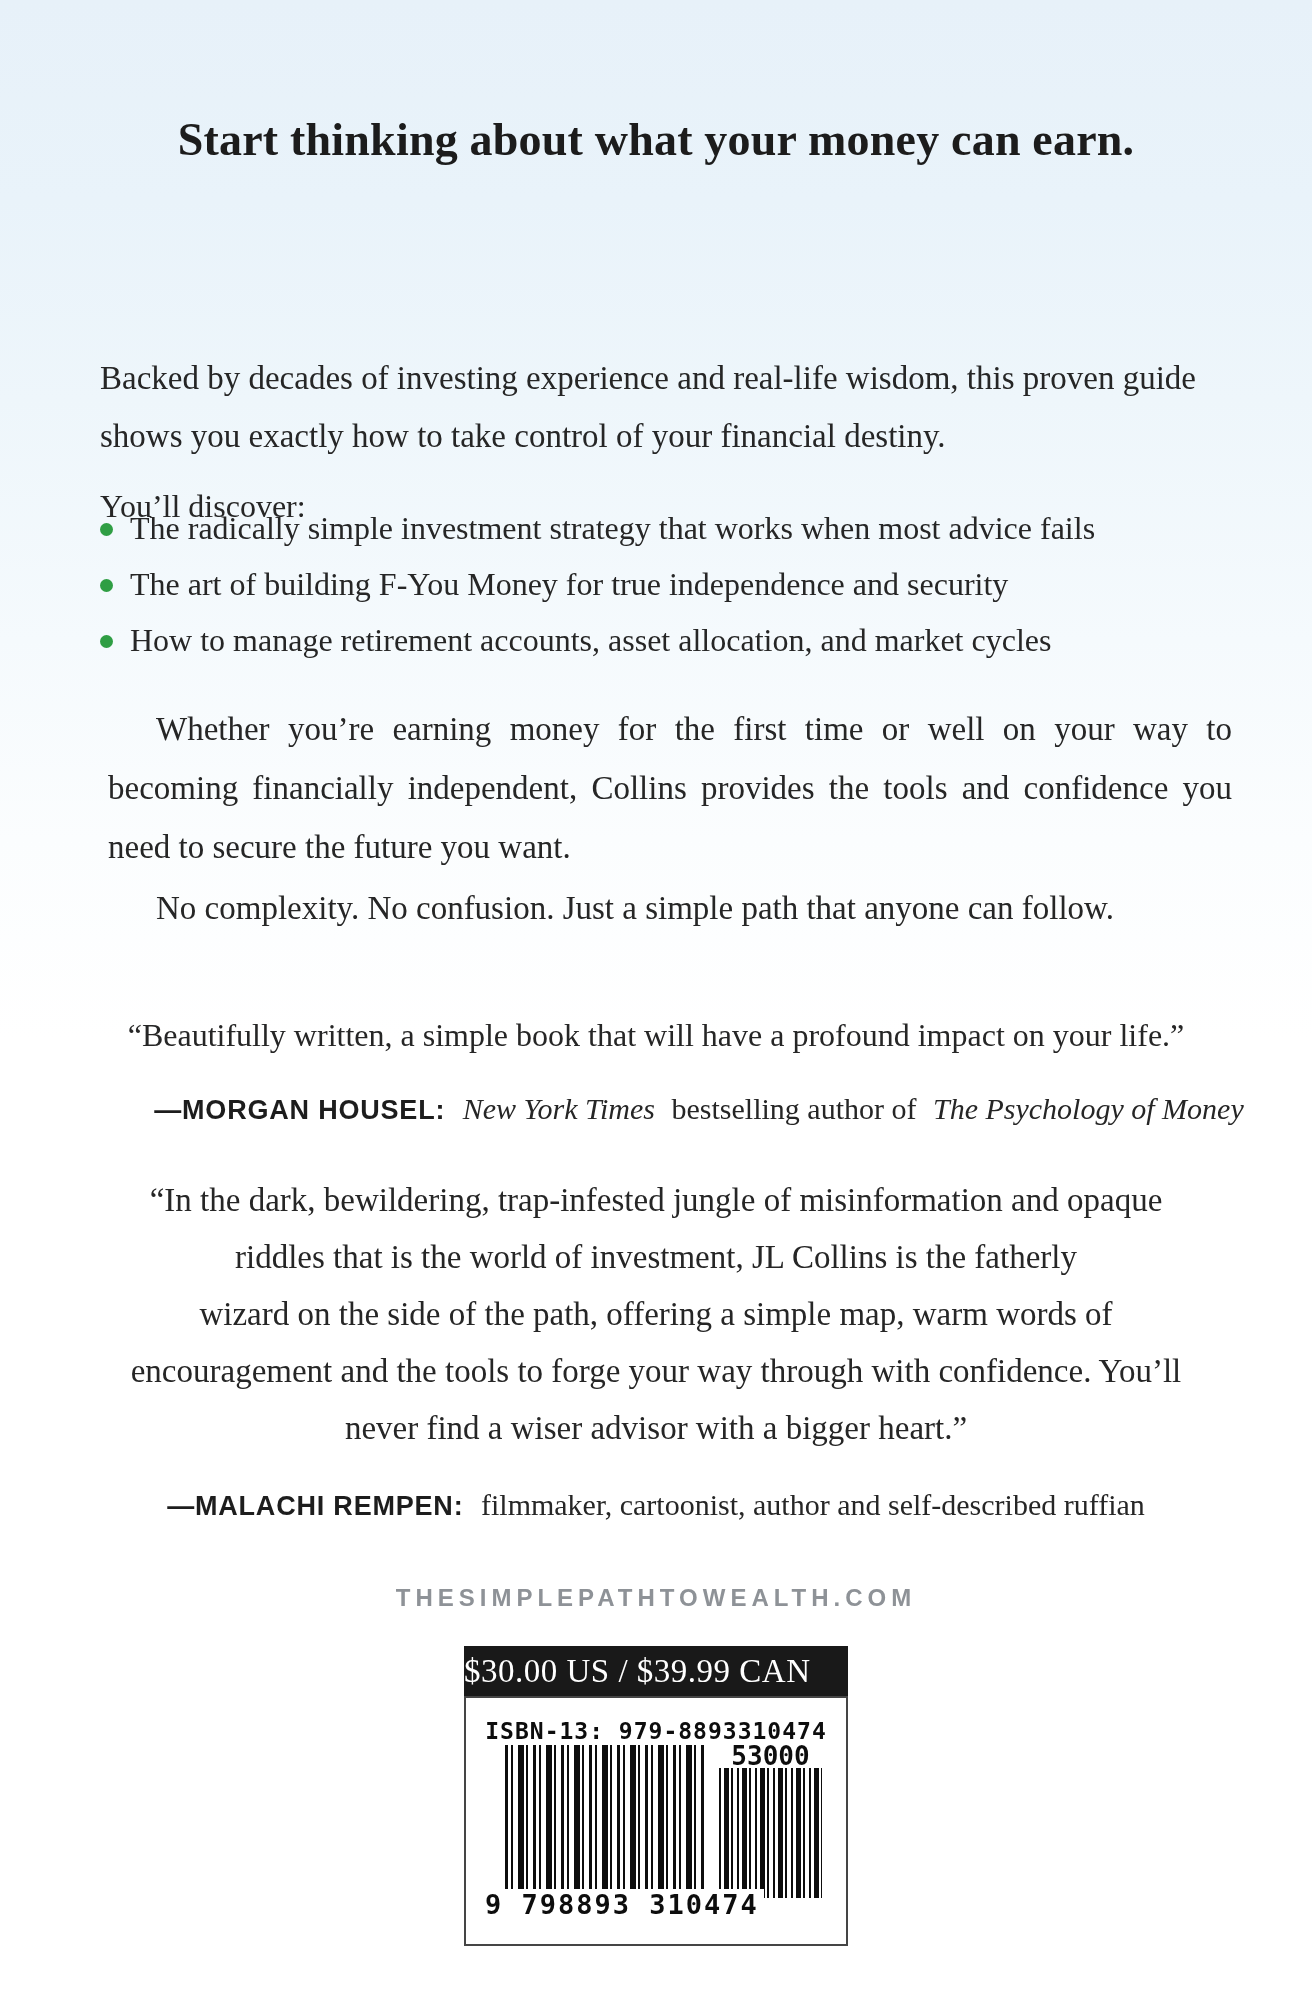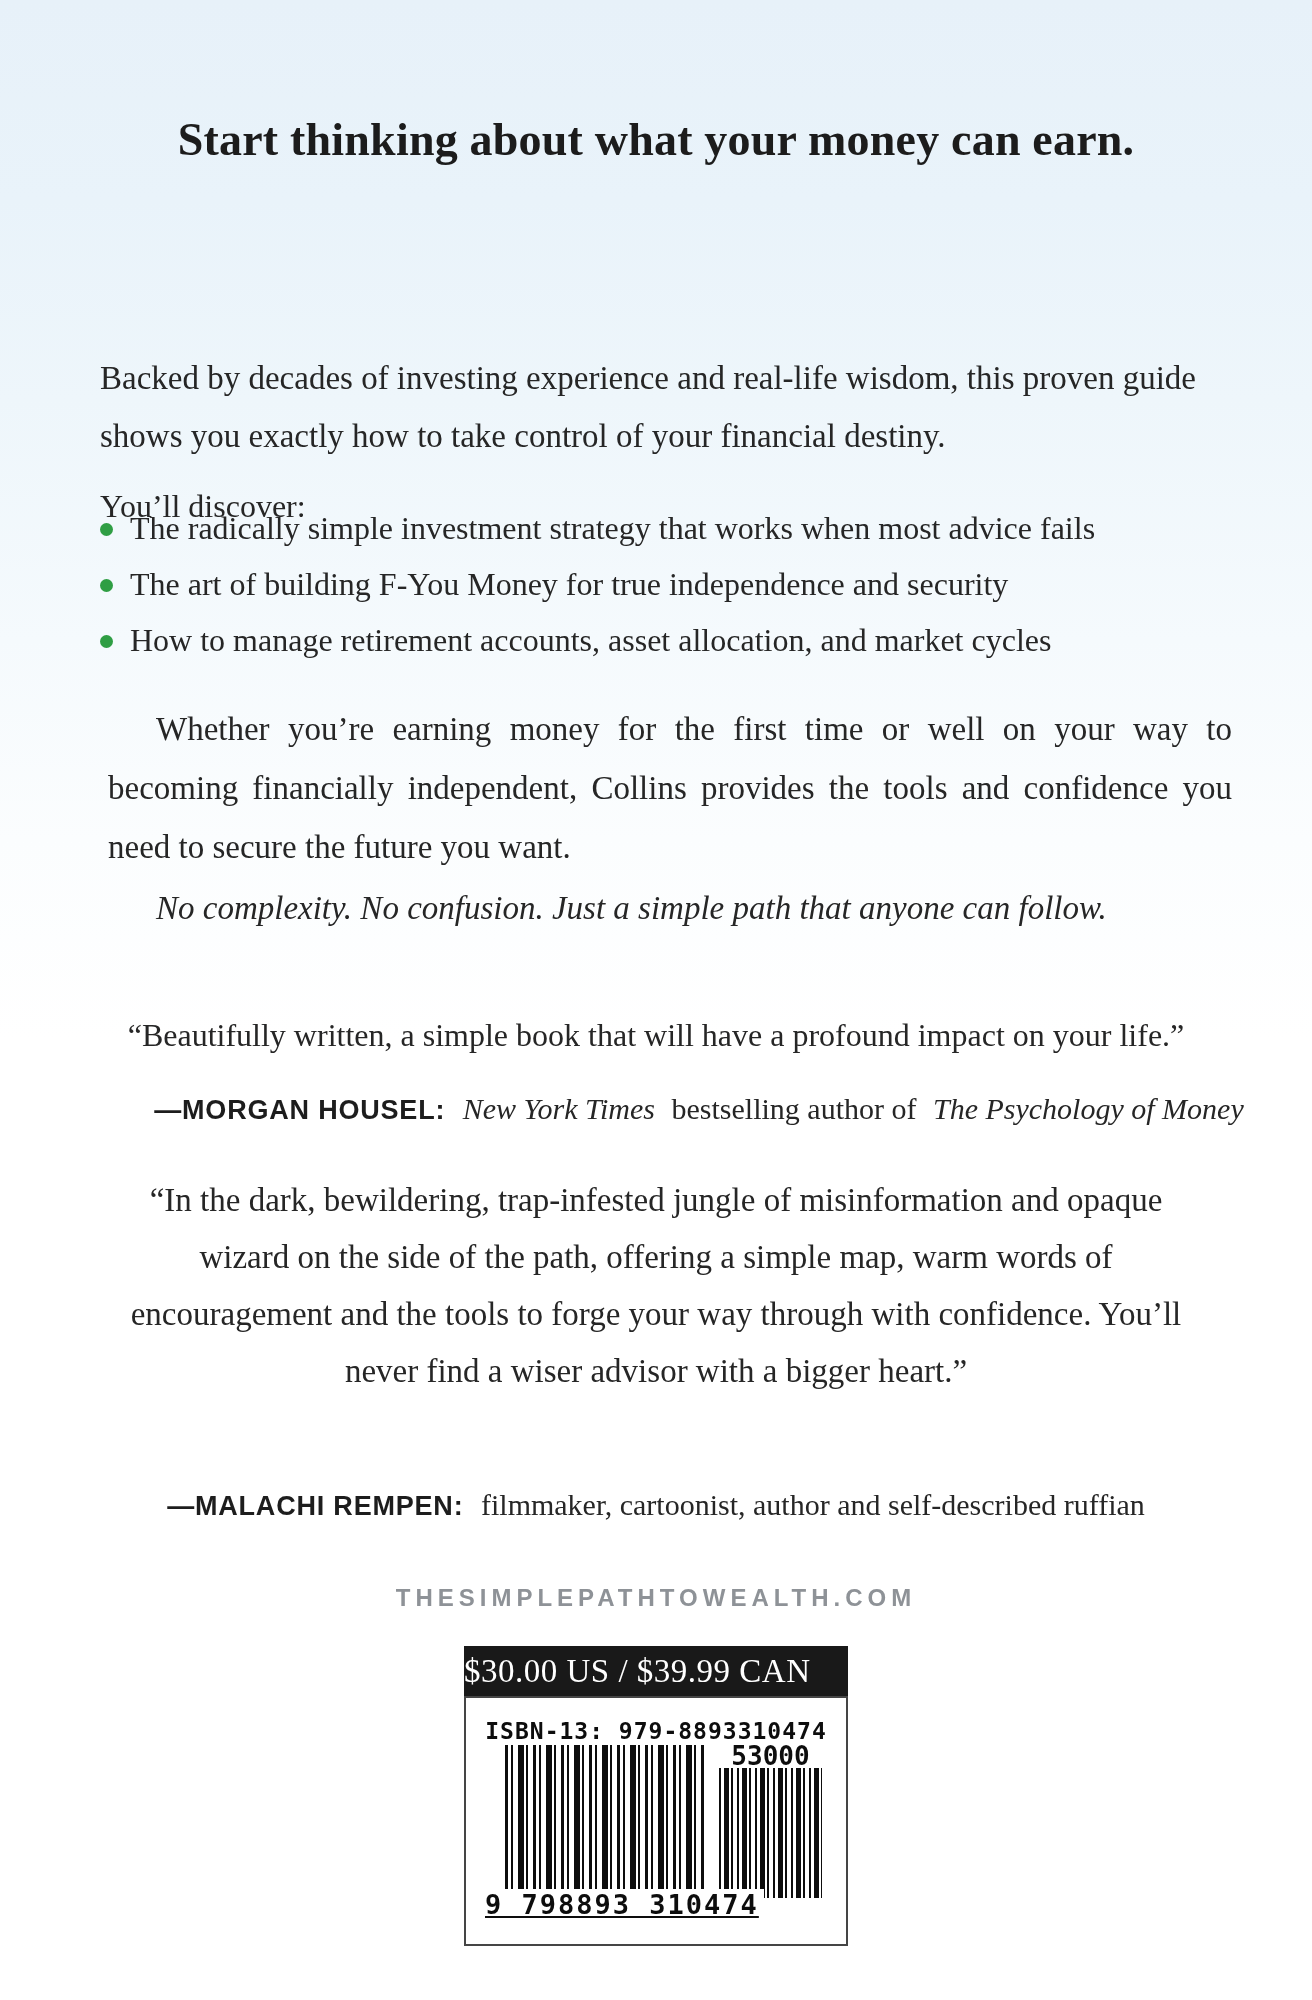--- a/index.html
+++ b/index.html
@@ -53,21 +53,21 @@
     background:#2f9e44;
   }
 
   
   .body-paras{
     top:700px; left:108px; width:1124px;
     font-size:33px; line-height:59px; color:#262626;
   }
   .body-paras p{margin:0;}
   .para-justified{text-align:justify; text-indent:48px;}
-  .para-plain{text-indent:48px; margin-top:2px !important;font-style:italic;}
+  .para-plain{text-indent:48px; margin-top:2px !important;}
 
   
   .quote1{
     top:977px; left:84px; width:1144px;
     text-align:center;
     font-size:32px; line-height:52px; color:#262626;
   }
   .attr1{
     top:1062px; left:0; width:1312px;
     text-align:center;
@@ -159,21 +159,20 @@
     font-size:26px; color:#0d0d0d;
     background:#ffffff;
   }
   .digits-row{
     position:absolute; left:14px; top:191px;
     font-family:"DejaVu Sans Mono", monospace;
     font-weight:bold;
     font-size:27px; letter-spacing:2px; color:#0d0d0d;
     background:#ffffff;
     padding:0 5px;
-    text-decoration:underline;
   }
 </style>
 </head>
 <body>
 
 <div class="cover">
 
   <header class="abs headline">
     <div>Start thinking about what your money can earn.</div>
   </header>
@@ -206,20 +205,21 @@
 
   <p class="abs attr1">
     <span class="attr-name">—MORGAN HOUSEL:</span>
     <span class="attr-italic">New York Times</span>
     <span class="attr-middle">bestselling author of</span>
     <span class="attr-italic">The Psychology of Money</span>
   </p>
 
   <div class="abs quote2">
     <div>“In the dark, bewildering, trap-infested jungle of misinformation and opaque</div>
+    <div>riddles that is the world of investment, JL Collins is the fatherly</div>
     <div>wizard on the side of the path, offering a simple map, warm words of</div>
     <div>encouragement and the tools to forge your way through with confidence. You’ll</div>
     <div>never find a wiser advisor with a bigger heart.”</div>
   </div>
 
   <p class="abs attr2">
     <span class="attr-name">—MALACHI REMPEN:</span>
     <span class="attr-rest">filmmaker, cartoonist, author and self-described ruffian</span>
   </p>
 

